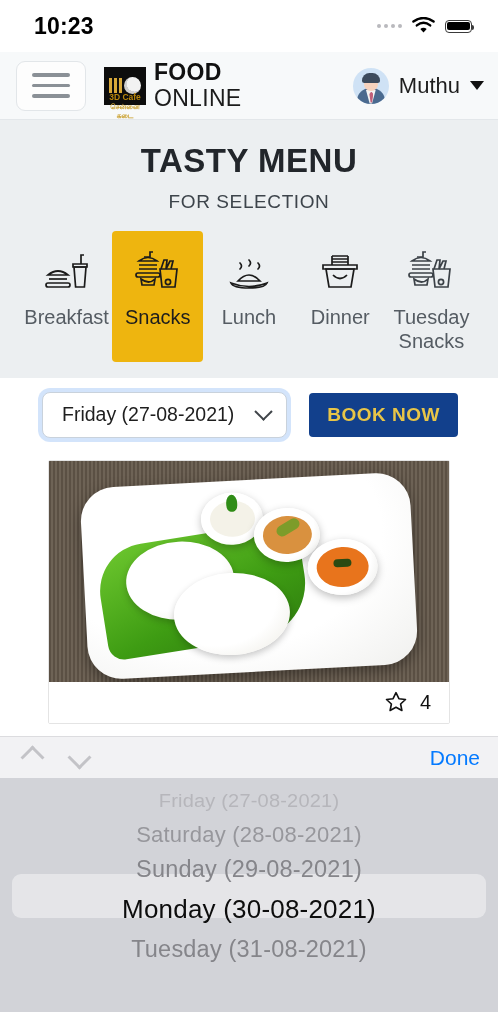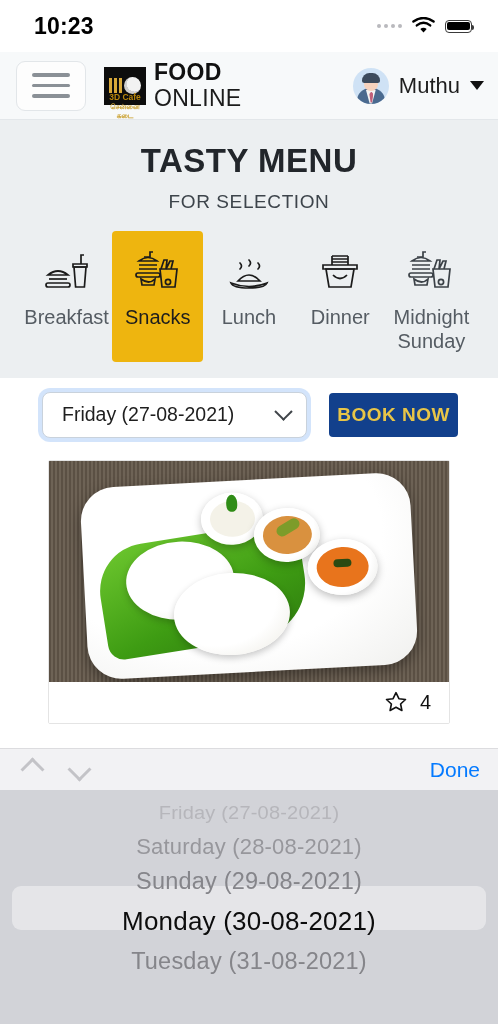--- a/index.html
+++ b/index.html
@@ -105,21 +105,21 @@
   .selectbox{
     flex:1; height:46px; border:1px solid #c9d2dc; border-radius:8px; background:#fff;
     box-shadow:0 0 0 4px rgba(150,190,245,.42);
     display:flex; align-items:center; justify-content:space-between;
     padding:0 16px 0 19px;
   }
   .selectbox .val{ font-size:19.5px; color:#1e1e1e; }
   .chev-d{ width:13px; height:13px; border-right:2.6px solid #3f4449; border-bottom:2.6px solid #3f4449;
     transform:rotate(45deg) translate(-2px,-2px); }
   .book{
-    height:44px; padding:0 8px; border-radius:4px; background:#12408c;
+    height:44px; padding:0 18px; border-radius:4px; background:#12408c;
     display:flex; align-items:center; justify-content:center;
     font-size:19px; font-weight:700; color:#e8c547; letter-spacing:.5px; flex:none;
   }
 
   .card{
     margin:22px 48px 0 48px; background:#fff; border:1px solid #e4e4e4;
     border-radius:2px; overflow:hidden;
   }
   .food{ height:221px; position:relative; overflow:hidden;
     background:
@@ -159,21 +159,21 @@
   .bowl.c i{ width:52px; height:40px; background:#e8741c; }
   .bowl.c::after{ content:""; position:absolute; top:20px; left:26px; width:18px; height:8px;
     background:#2b4a12; border-radius:5px; }
   .card-foot{
     height:41px; display:flex; align-items:center; justify-content:flex-end;
     gap:12px; padding:0 18px 0 0; background:#fff;
   }
   .rate-num{ font-size:20px; color:#111; }
 
   
-  .picker{ position:absolute; left:0; right:0; bottom:0; }
+  .picker{ position:absolute; left:0; right:0; bottom:12px; }
   .pk-bar{
     height:42px; background:#f2f2f4; border-top:1px solid #dcdcdf;
     display:flex; align-items:center; padding:0 18px 0 24px;
   }
   .pk-arrows{ display:flex; gap:30px; align-items:center; }
   .chv{ width:17px; height:17px; border-left:3px solid #c3c3c7; border-top:3px solid #c3c3c7; }
   .chv.up{ transform:rotate(45deg); }
   .chv.dn{ transform:rotate(-135deg); }
   .pk-done{ margin-left:auto; font-size:21px; color:#047aff; font-weight:500; }
 
@@ -326,21 +326,21 @@
             <path d="M4 12 q9-7 18 0 z"></path>
               <path d="M4 16 h18 M4 20 h18"></path>
             <path d="M3 24 h20 a2 2 0 0 1 0 4 H3 a2 2 0 0 1 0-4z"></path>
             <path d="M6 30 q8 6 14 0 l-1 6 H7z"></path>
             <path d="M9 8 h6 v-5 h3"></path>
             <path d="M26 20 l3-9 h3 l-1 9 M31 20 l4-8 h3 l-2 8"></path>
             <path d="M25 20 h17 l-2 18 H27z"></path>
               <circle cx="33" cy="33" r="2.6"></circle>
           </svg>
         </span>
-        <span class="lbl">Midnight Sunday</span>
+        <span class="lbl">Tuesday Snacks</span>
       </div>
 
     </div>
   </div>
 
   <div class="content">
     <div class="row-sel">
       <div class="selectbox">
         <span class="val">Friday (27-08-2021)</span>
         <span class="chev-d"></span>

